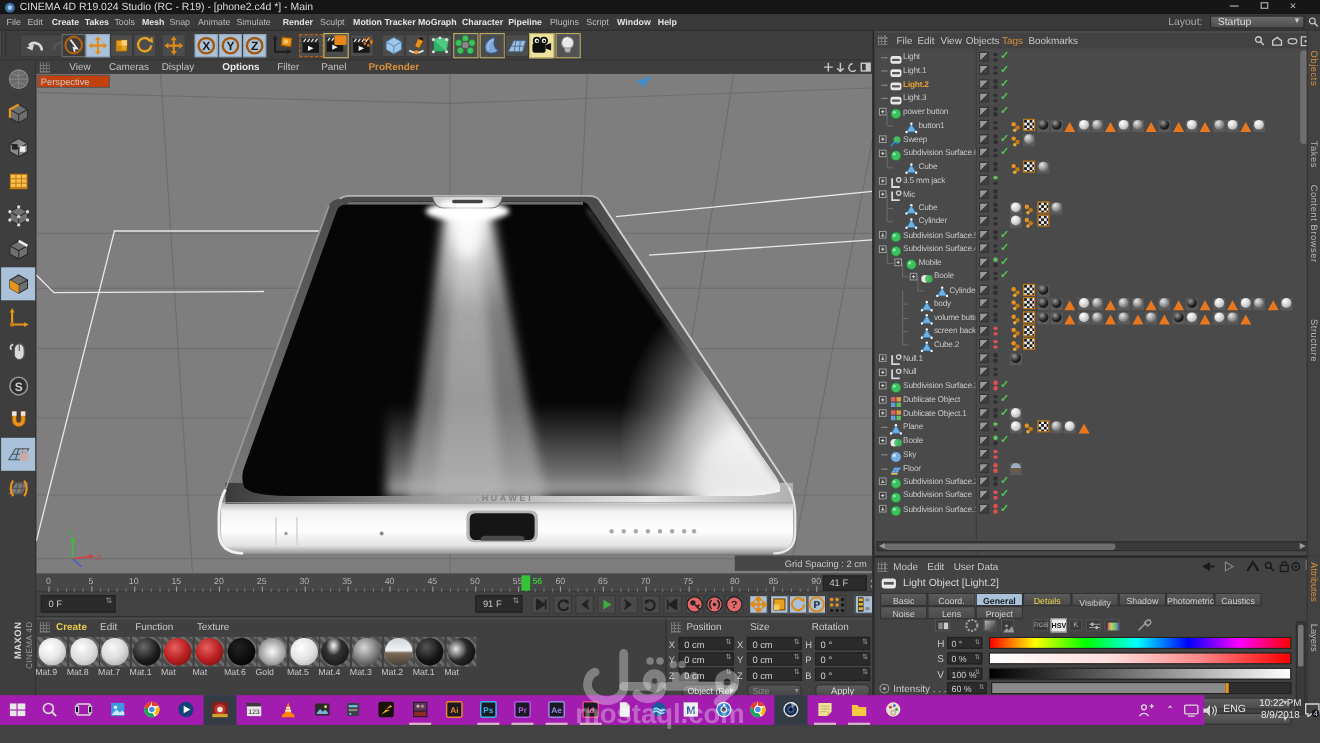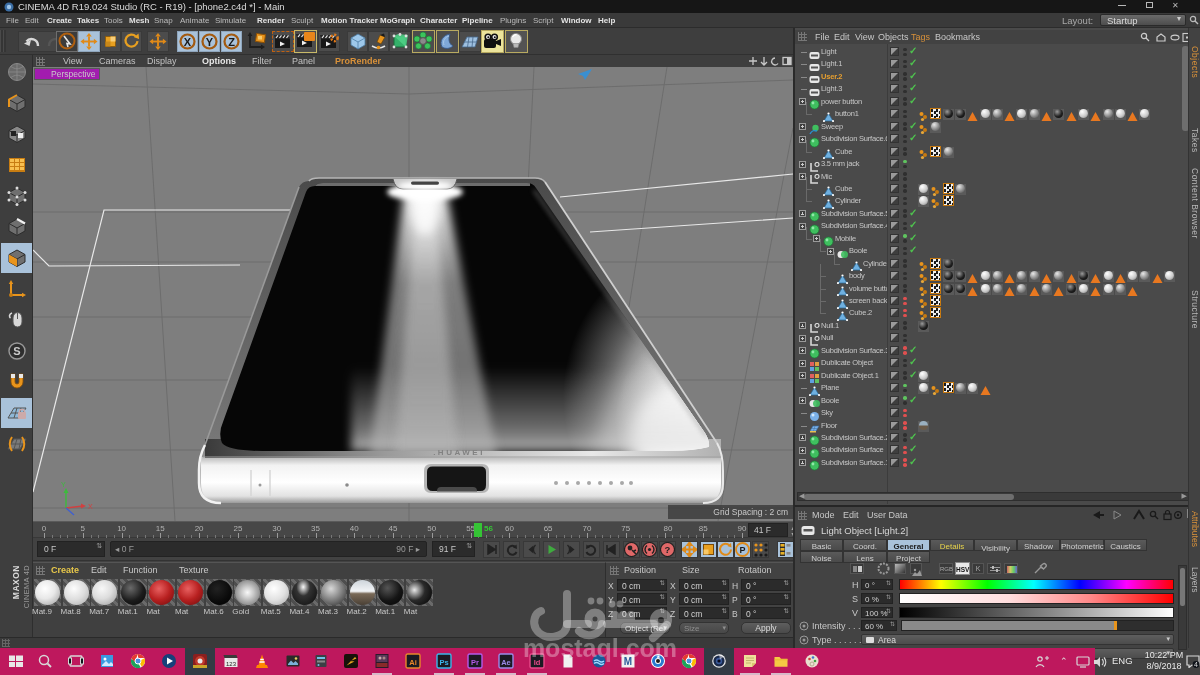--- a/index.html
+++ b/index.html
@@ -464,21 +464,21 @@
     <g stroke-width="1.4" fill="none">
       <line x1="33" y1="441" x2="33" y2="424" stroke="#3dbb3d"></line>
       <line x1="33" y1="441" x2="50" y2="439" stroke="#d04040"></line>
       <line x1="33" y1="441" x2="41" y2="448" stroke="#4060d0"></line>
     </g>
     <path d="M33 421 l-2.5,5 h5z" fill="#3dbb3d"></path>
     <path d="M53 439 l-5,-2.5 v5z" fill="#d04040"></path>
     <text x="28" y="420" font-size="7" fill="#3dbb3d" font-family="Liberation Sans">Y</text>
     <text x="55" y="442" font-size="7" fill="#d04040" font-family="Liberation Sans">X</text>
   </svg>
-<div class="abs" style="left:34px;top:68px;width:66px;height:12px;background:#a21caf;border:1px solid #5a5a5a;font-size:8.5px;color:#c8c8c8;padding-left:16px">Perspective</div>
+<div class="abs" style="left:34px;top:68px;width:66px;height:12px;background:#c2410c;border:1px solid #5a5a5a;font-size:8.5px;color:#c8c8c8;padding-left:2px">Perspective</div>
 <div class="abs" style="left:668px;top:505px;width:125px;height:14px;background:rgba(58,58,58,0.8);font-size:8.5px;color:#c8c8c8;text-align:right;padding:2px 5px 0 0">Grid Spacing : 2 cm</div>
 <div class="abs" style="left:33px;top:521px;width:760px;height:17px;background:#474747;border-top:1px solid #5a5a5a;border-bottom:1px solid #383838">
     <div class="abs" style="left:3.0px;top:2px;width:16px;text-align:center;font-size:8px;color:#b2b2b2">0</div>
     <div class="abs" style="left:11.0px;top:11px;width:1px;height:5px;background:#9a9a9a"></div>
     <div class="abs" style="left:18.8px;top:13px;width:1px;height:3px;background:#777"></div>
     <div class="abs" style="left:26.5px;top:13px;width:1px;height:3px;background:#777"></div>
     <div class="abs" style="left:34.3px;top:13px;width:1px;height:3px;background:#777"></div>
     <div class="abs" style="left:42.0px;top:13px;width:1px;height:3px;background:#777"></div>
     <div class="abs" style="left:41.8px;top:2px;width:16px;text-align:center;font-size:8px;color:#b2b2b2">5</div>
     <div class="abs" style="left:49.8px;top:11px;width:1px;height:5px;background:#9a9a9a"></div>
@@ -589,24 +589,20 @@
     <div class="abs" style="left:715px;top:1px;width:40px;height:14px;background:#2b2b2b;border:1px solid #222">
       <span style="position:absolute;left:5px;top:1px;font-size:8.5px;color:#c8c8c8">41 F</span>
     </div>
     <div class="abs" style="left:757px;top:2px;font-size:7px;color:#aaa">▲<br>▼</div>
   </div>
 <div class="abs" style="left:33px;top:539px;width:760px;height:22px;background:#424242;border-bottom:1px solid #333">
     <div class="abs" style="left:4px;top:2px;width:68px;height:16px;background:#2b2b2b;border:1px solid #222">
       <span style="position:absolute;left:6px;top:2px;font-size:8.5px;color:#c8c8c8">0 F</span>
       <span style="position:absolute;right:2px;top:0px;font-size:7px;color:#999">⇅</span>
     </div>
-    <div class="abs" style="left:77px;top:2px;width:317px;height:16px;background:#2b2b2b;border:1px solid #222;border-radius:2px">
-      <span style="position:absolute;left:4px;top:2px;font-size:8.5px;color:#999">◂ 0 F</span>
-      <span style="position:absolute;right:6px;top:2px;font-size:8.5px;color:#999">90 F ▸</span>
-    </div>
     <div class="abs" style="left:399px;top:2px;width:43px;height:16px;background:#2b2b2b;border:1px solid #222">
       <span style="position:absolute;left:6px;top:2px;font-size:8.5px;color:#c8c8c8">91 F</span>
       <span style="position:absolute;right:2px;top:0px;font-size:7px;color:#999">⇅</span>
     </div>
     <div class="abs" style="left:450px;top:2px;width:17px;height:17px;background:#4a4a4a;border:1px solid #383838;display:flex;align-items:center;justify-content:center">
       <svg width="13" height="11">
         <path d="M11 1 v9 M10 5.5 L3 1 v9z" stroke="#222" fill="#222" stroke-width="1.5"></path>
       </svg>
     </div>
     <div class="abs" style="left:470px;top:2px;width:17px;height:17px;background:#4a4a4a;border:1px solid #383838;display:flex;align-items:center;justify-content:center">
@@ -880,21 +876,21 @@
       <div class="abs" style="left:14px;top:14.95px"><svg width="11" height="11">
           <rect x="0.5" y="2" width="10" height="7" rx="2" fill="#e8e8e8"></rect>
           <rect x="2" y="4.5" width="7" height="2" fill="#555"></rect>
         </svg></div>
       <div class="abs" style="left:26px;top:15.45px;width:66px;overflow:hidden;font-size:7.5px;letter-spacing:-0.2px;color:#c8c8c8;font-weight:normal;white-space:nowrap">Light.1</div>
       <div class="abs" style="left:6px;top:32.9px;width:6px;height:1px;background:#8a8a8a"></div>
       <div class="abs" style="left:14px;top:27.4px"><svg width="11" height="11">
           <rect x="0.5" y="2" width="10" height="7" rx="2" fill="#e8e8e8"></rect>
           <rect x="2" y="4.5" width="7" height="2" fill="#555"></rect>
         </svg></div>
-      <div class="abs" style="left:26px;top:27.9px;width:66px;overflow:hidden;font-size:7.5px;letter-spacing:-0.2px;color:#e8a030;font-weight:bold;white-space:nowrap">User.2</div>
+      <div class="abs" style="left:26px;top:27.9px;width:66px;overflow:hidden;font-size:7.5px;letter-spacing:-0.2px;color:#e8a030;font-weight:bold;white-space:nowrap">Light.2</div>
       <div class="abs" style="left:6px;top:45.349999999999994px;width:6px;height:1px;background:#8a8a8a"></div>
       <div class="abs" style="left:14px;top:39.849999999999994px"><svg width="11" height="11">
           <rect x="0.5" y="2" width="10" height="7" rx="2" fill="#e8e8e8"></rect>
           <rect x="2" y="4.5" width="7" height="2" fill="#555"></rect>
         </svg></div>
       <div class="abs" style="left:26px;top:40.349999999999994px;width:66px;overflow:hidden;font-size:7.5px;letter-spacing:-0.2px;color:#c8c8c8;font-weight:normal;white-space:nowrap">Light.3</div>
       <div class="abs" style="left:4px;top:54.3px;width:7px;height:7px;border:1px solid #9a9a9a;background:#3e3e3e">
         <div style="position:absolute;left:1px;top:2.2px;width:3px;height:1px;background:#ccc"></div>
         <div style="position:absolute;left:2.2px;top:1px;width:1px;height:3px;background:#ccc"></div>
       </div>
@@ -1783,21 +1779,21 @@
       <span style="position:absolute;right:3px;top:0px;font-size:7px;color:#ccc">▾</span>
     </div>
     <div class="abs" style="left:383px;top:58px;width:9px;height:85px;background:#3a3a3a;border:1px solid #2e2e2e">
       <div style="position:absolute;left:1px;top:2px;width:5px;height:38px;background:#777;border-radius:2px"></div>
     </div>
   </div>
 <div class="abs" style="left:1188px;top:505px;width:12px;height:143px;background:#424242;border-left:1px solid #333">
     <div class="abs" style="left:1px;top:6px;font-size:8.5px;color:#d8913a;writing-mode:vertical-rl">Attributes</div>
     <div class="abs" style="left:1px;top:62px;font-size:8.5px;color:#b8b8b8;writing-mode:vertical-rl">Layers</div>
   </div>
-<div class="abs" style="left:0;top:648px;width:1095px;height:27px;background:#be185d">
+<div class="abs" style="left:0;top:632px;width:1095px;height:27px;background:#a21caf">
     <div class="abs" style="left:8px;top:5px;width:16px;height:16px"><svg width="16" height="16">
         <g fill="#e8e8e8">
           <rect x="1" y="2.5" width="6" height="5.5"></rect>
           <rect x="8" y="2.5" width="7" height="5.5"></rect>
           <rect x="1" y="9" width="6" height="5"></rect>
           <rect x="8" y="9" width="7" height="5"></rect>
         </g>
       </svg></div>
     <div class="abs" style="left:37px;top:5px;width:16px;height:16px"><svg width="16" height="16">
         <circle cx="7" cy="7" r="4.5" fill="none" stroke="#d8d8d8" stroke-width="1.5"></circle>

